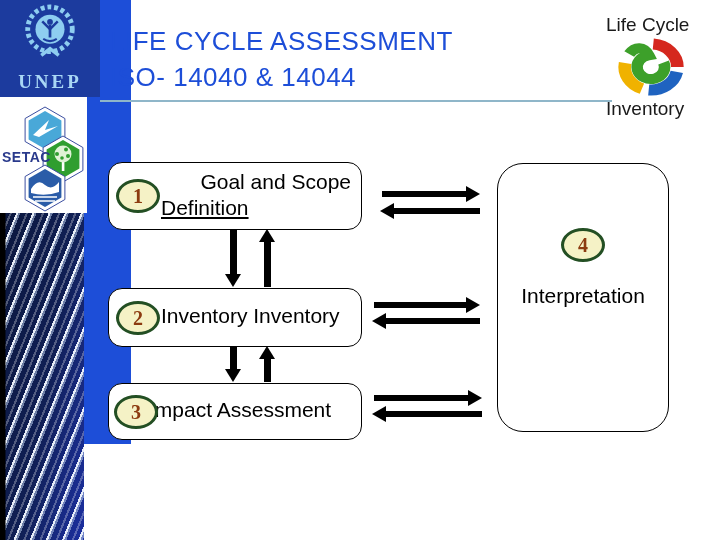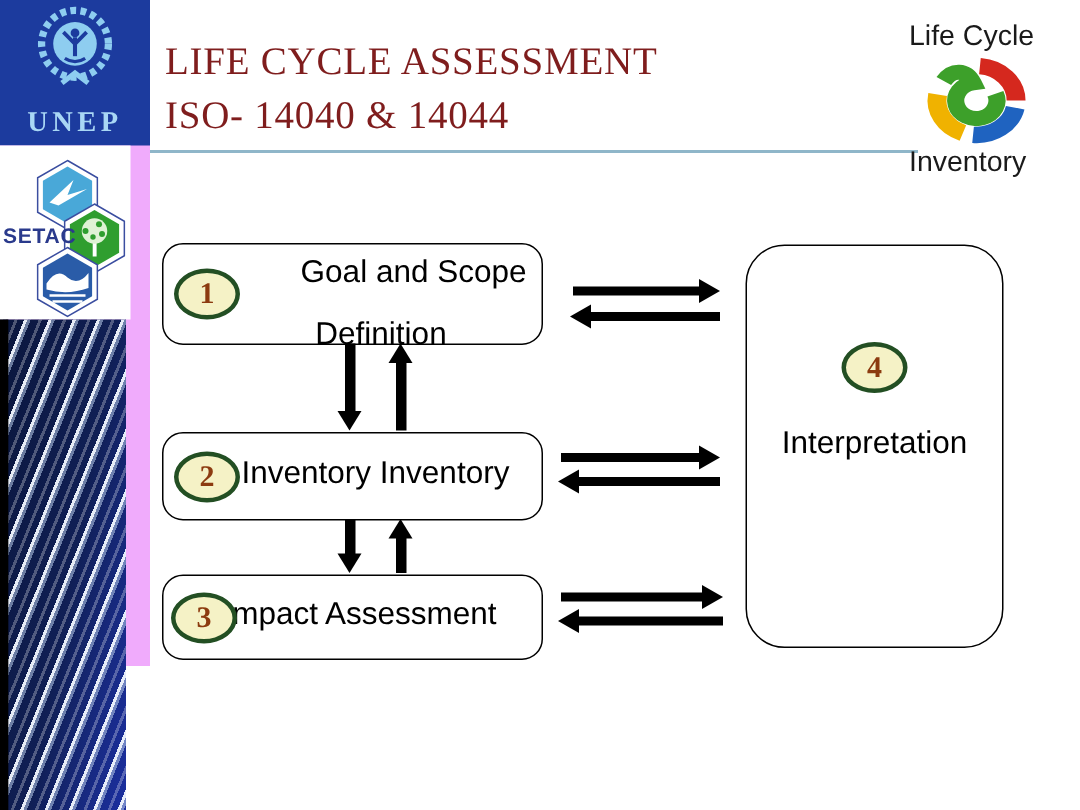--- a/index.html
+++ b/index.html
@@ -2,21 +2,21 @@
 <html><head>
 <meta charset="utf-8">
 <style>
   html,body{margin:0;padding:0;background:#fff;}
   #slide{
     position:relative;width:720px;height:540px;overflow:hidden;
     background:#fff;font-family:"Liberation Sans",sans-serif;
   }
 
   
-  #sidebar{position:absolute;left:0;top:0;width:100px;height:444px;background:#f0abfc;}
+  #sidebar{position:absolute;left:0;top:0;width:100px;height:444px;background:#1d4ed8;padding-left:31px;}
   #unep-block{position:absolute;left:0;top:0;width:100px;height:97px;background:#1c3b9e;text-align:center;}
   #unep-emblem{display:block;margin:2px auto 0 auto;}
   #unep-label{
     position:absolute;left:0;right:0;bottom:4px;
     font-family:"Liberation Serif",serif;font-size:19px;letter-spacing:3px;
     color:#a9d7f5;font-weight:bold;
   }
   #setac-block{position:absolute;left:0;top:97px;width:87px;height:116px;background:#ffffff;}
   #setac-label{
     position:absolute;left:2px;top:52px;font-size:14px;font-weight:bold;
@@ -30,22 +30,22 @@
         rgba(242,247,255,0.95) 0 2px,
         rgba(185,205,235,0.55) 2px 4px,
         rgba(10,22,60,0) 4px 9px,
         rgba(255,255,255,0.28) 9px 11px,
         rgba(8,18,52,0) 11px 15px),
       linear-gradient(100deg,#0a163c 0%,#101f55 55%,#17297e 78%,#1b2fa0 100%);
   }
 
   
   .title-line{
-    position:absolute;left:110px;color:#7f1d1d;
-    font-family:Liberation Serif, serif;font-size:26px;letter-spacing:0.5px;
+    position:absolute;left:110px;color:#1d4ed8;
+    font-family:Liberation Sans, sans-serif;font-size:26px;letter-spacing:0.5px;
     white-space:nowrap;
   }
   #title-line1{top:26px;}
   #title-line2{top:62px;}
   #title-divider{position:absolute;left:100px;top:100px;width:512px;height:2px;background:#8fb6c9;}
 
   
   #lci-logo{position:absolute;left:600px;top:10px;width:110px;height:115px;}
   .lci-text{
     position:absolute;left:6px;color:#1a1a1a;font-size:19px;white-space:nowrap;
@@ -55,21 +55,21 @@
   #lci-bottom{top:88px;}
   #lci-swirl{position:absolute;left:12px;top:26px;}
 
   
   .lca-box{
     position:absolute;background:#fff;border:1.5px solid #000;border-radius:14px;
     color:#000;font-size:21px;
   }
   #box1{left:108px;top:162px;width:252px;height:66px;}
   #box1 .line1{position:absolute;left:52px;right:10px;top:7px;text-align:right;}
-  #box1 .line2{position:absolute;left:52px;right:14px;top:48px;text-align:center;}
+  #box1 .line2{position:absolute;left:52px;right:14px;top:33px;text-align:left;text-decoration:underline;}
   #box2{left:108px;top:288px;width:252px;height:57px;}
   #box2 .label{position:absolute;left:52px;top:15px;white-space:nowrap;}
   #box3{left:108px;top:383px;width:252px;height:55px;}
   #box3 .label{position:absolute;left:40px;top:14px;white-space:nowrap;}
   #box4{left:497px;top:163px;width:170px;height:267px;border-width:1.2px;border-radius:26px;}
   #box4 .label{position:absolute;left:0;right:0;top:120px;text-align:center;}
   #box4 .badge{position:absolute;left:63px;top:64px;}
 
   .badge{
     position:absolute;width:44px;height:34px;border-radius:50%;

